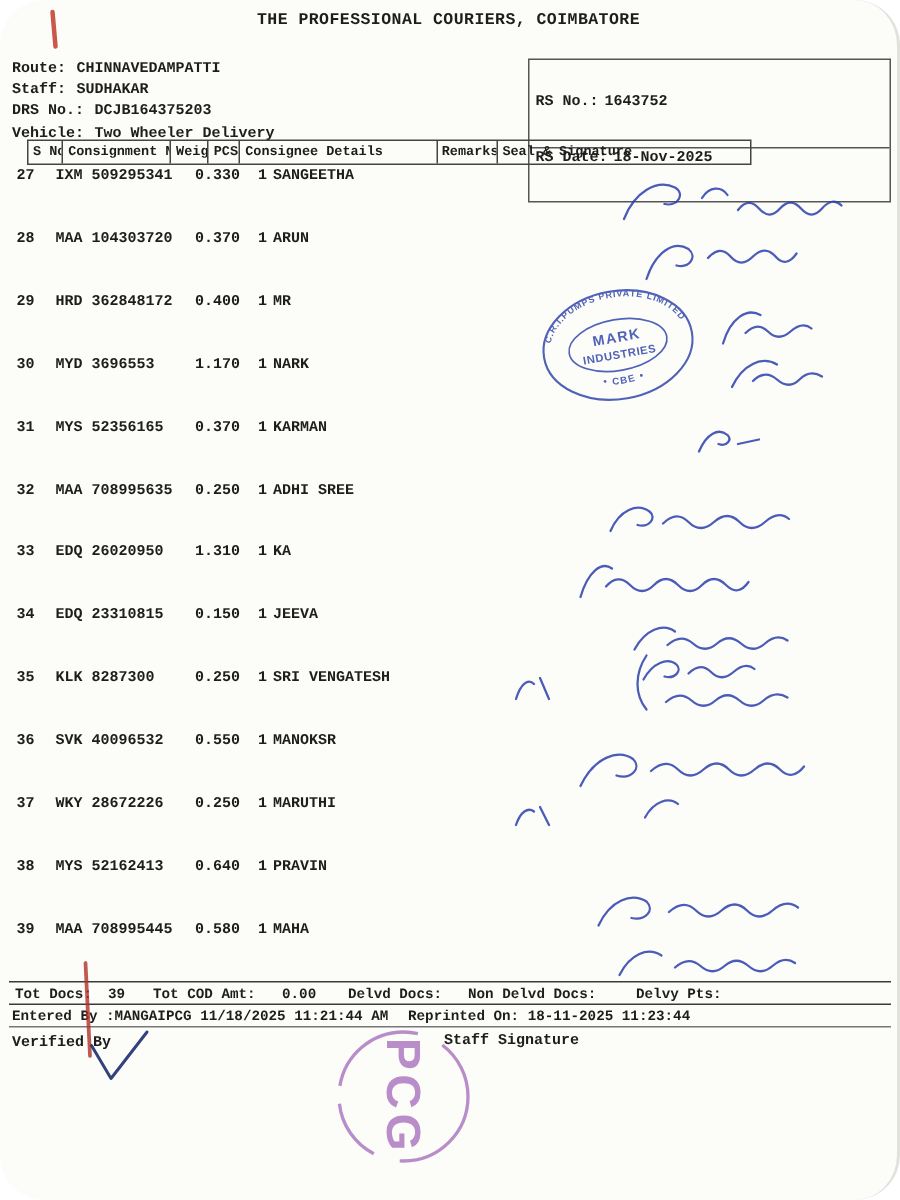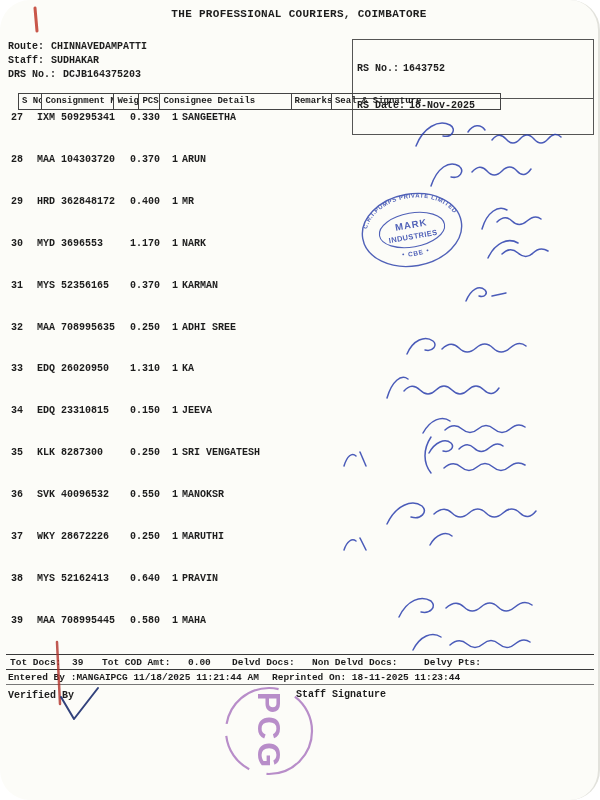--- a/index.html
+++ b/index.html
@@ -45,20 +45,24 @@
     <span>CHINNAVEDAMPATTI</span>
   </div>
   <div class="abs hdr-line" style="left:8px;top:55px">
     <span>Staff:</span>
     <span>SUDHAKAR</span>
   </div>
   <div class="abs hdr-line" style="left:8px;top:69px">
     <span>DRS No.:</span>
     <span>DCJB164375203</span>
   </div>
+  <div class="abs hdr-line" style="left:8px;top:84px">
+    <span>Vehicle:</span>
+    <span>Two Wheeler Delivery</span>
+  </div>
 
   <div class="abs rs-box" style="left:352px;top:39px;width:242px">
     <div class="rs-row">
       <span>RS No.:</span>
       <span>1643752</span>
     </div>
     <div class="rs-row">
       <span>RS Date:</span>
       <span>18-Nov-2025</span>
     </div>

